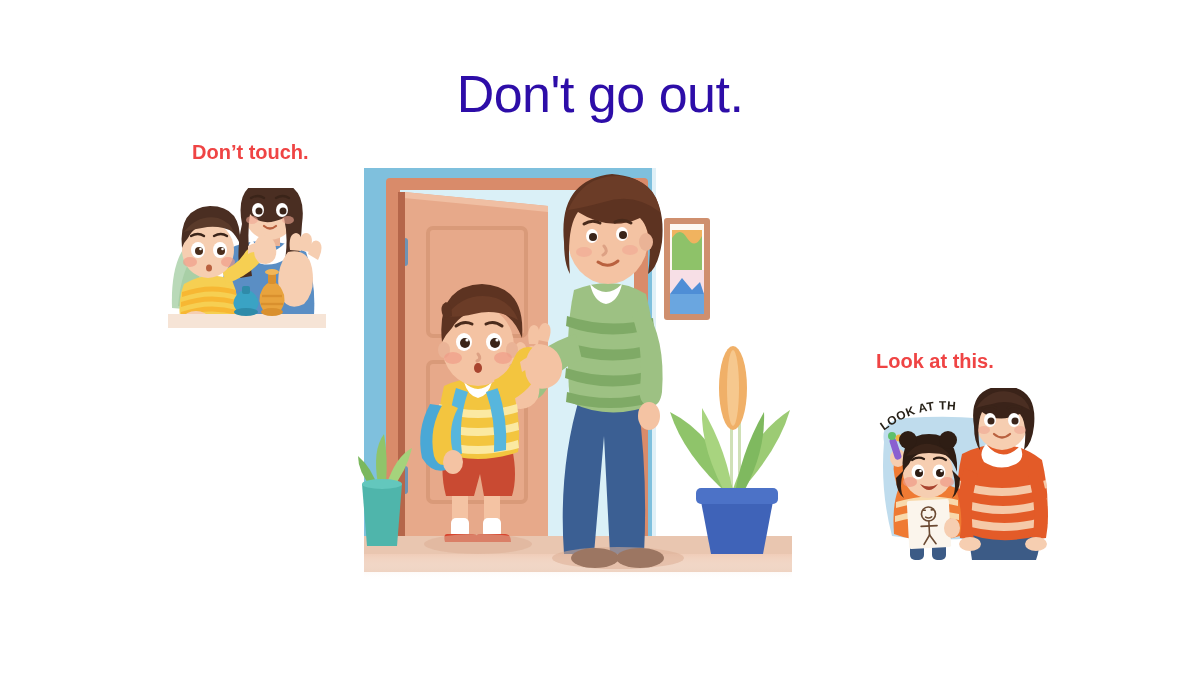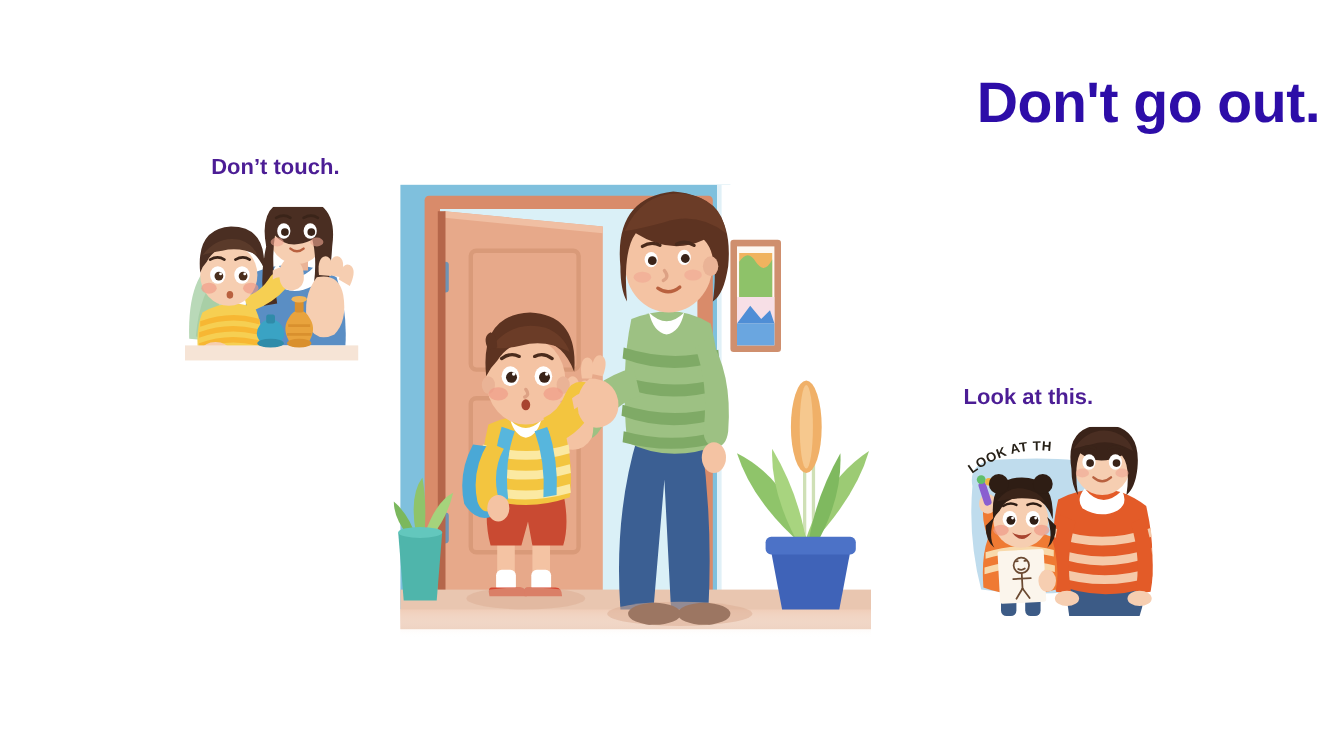--- a/index.html
+++ b/index.html
@@ -20,34 +20,34 @@
     inset: 0;
     background: #ffffff;
   }
 
   
   .main-title {
     position: absolute;
     left: 0;
     top: 66px;
     width: 1200px;
-    text-align: right;
+    text-align: center;
     font-size: 52px;
-    font-weight: bold;
+    font-weight: normal;
     letter-spacing: -0.5px;
     color: #2d0da8;
     line-height: 1.1;
   }
 
   
   .caption {
     position: absolute;
     font-size: 20px;
     font-weight: bold;
-    color: #4c1d95;
+    color: #ef4444;
     white-space: nowrap;
   }
   .caption-left  { left: 192px; top: 141px; }
   .caption-right { left: 876px; top: 350px; }
 
   
   .illus {
     position: absolute;
     overflow: hidden;
   }

